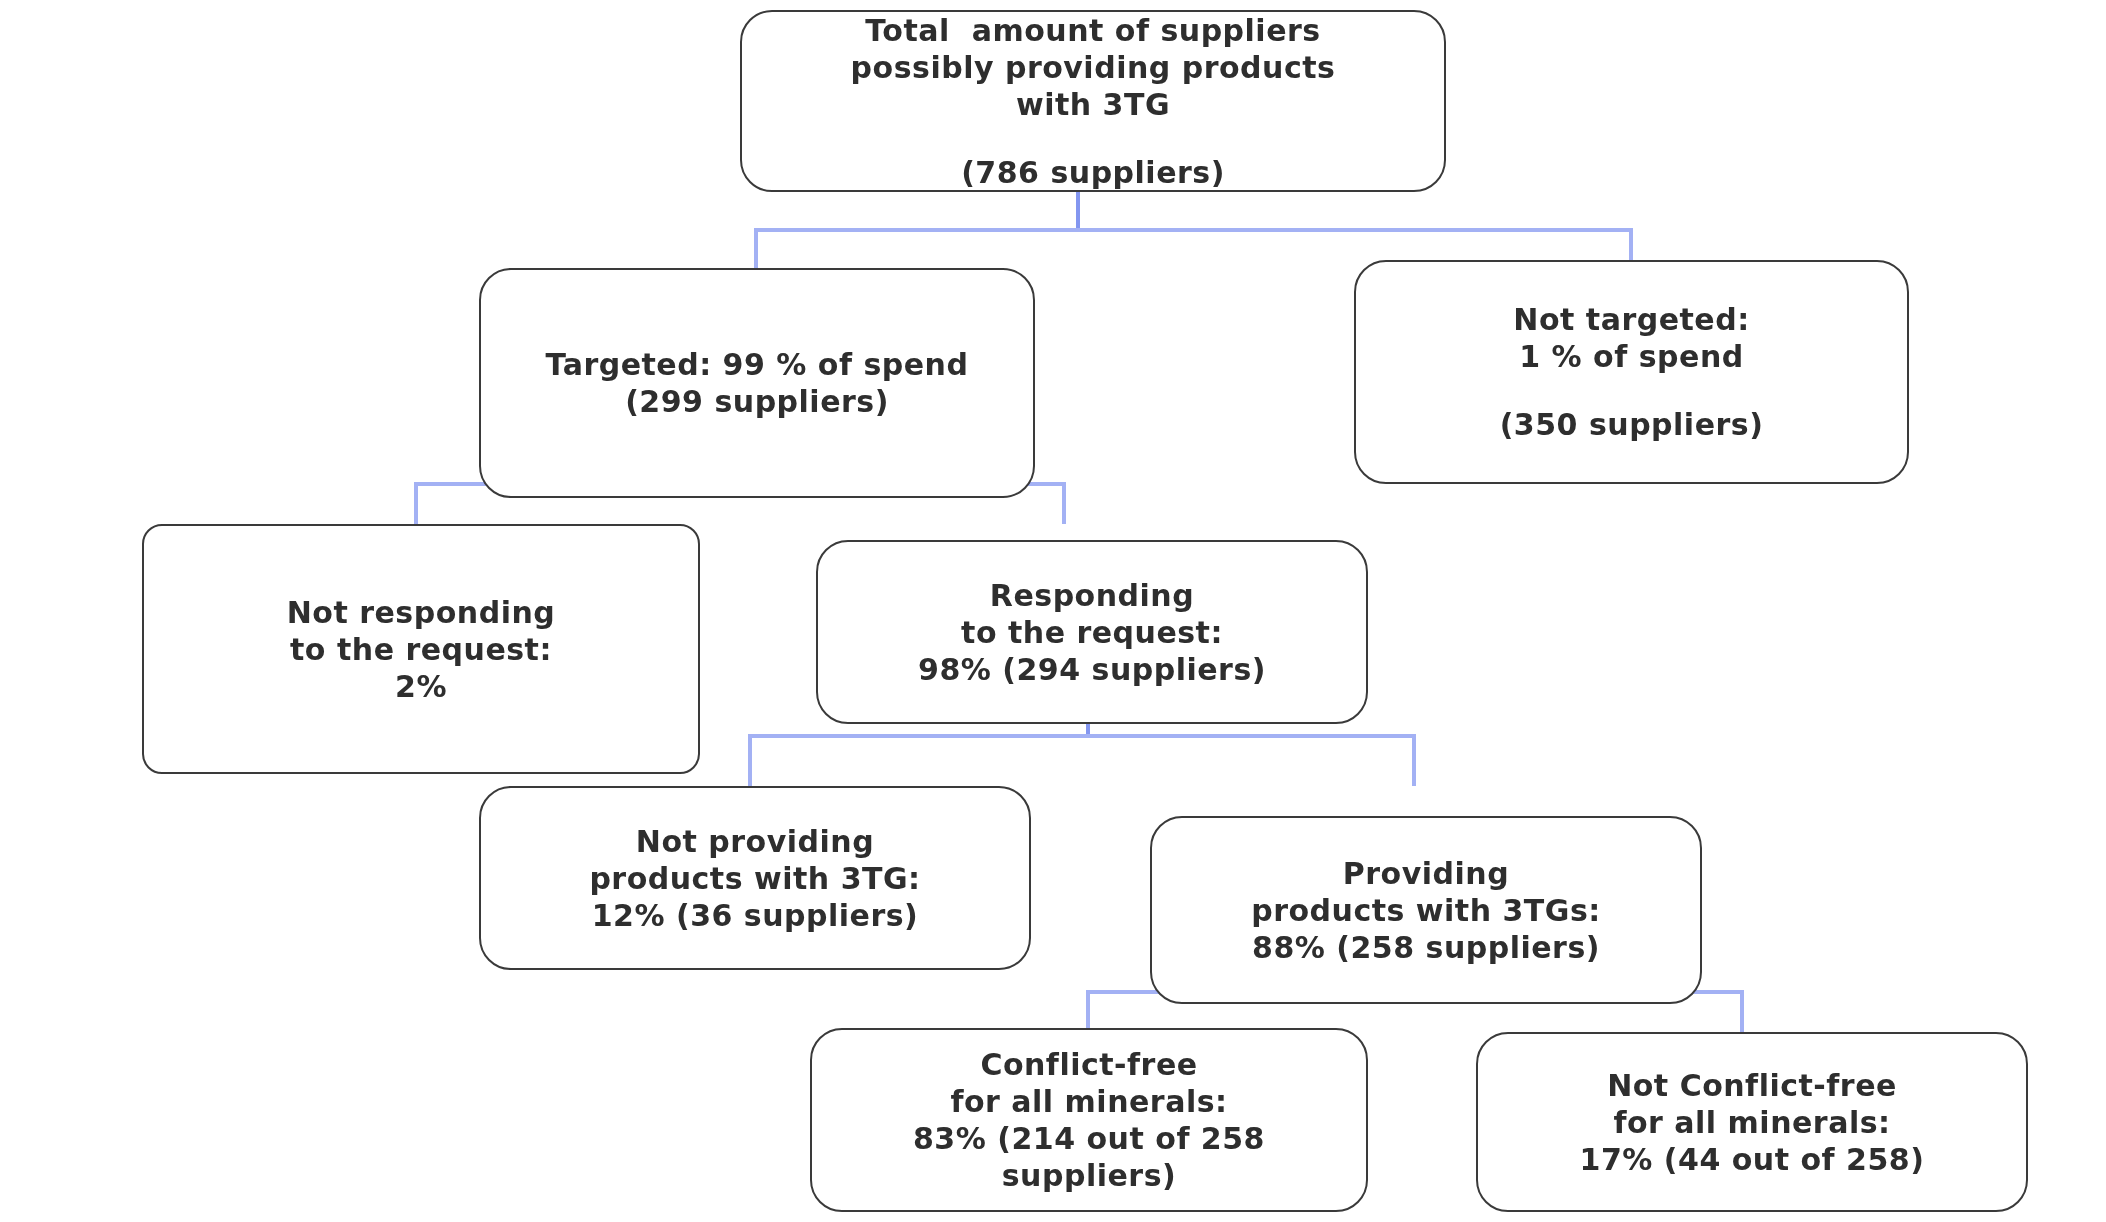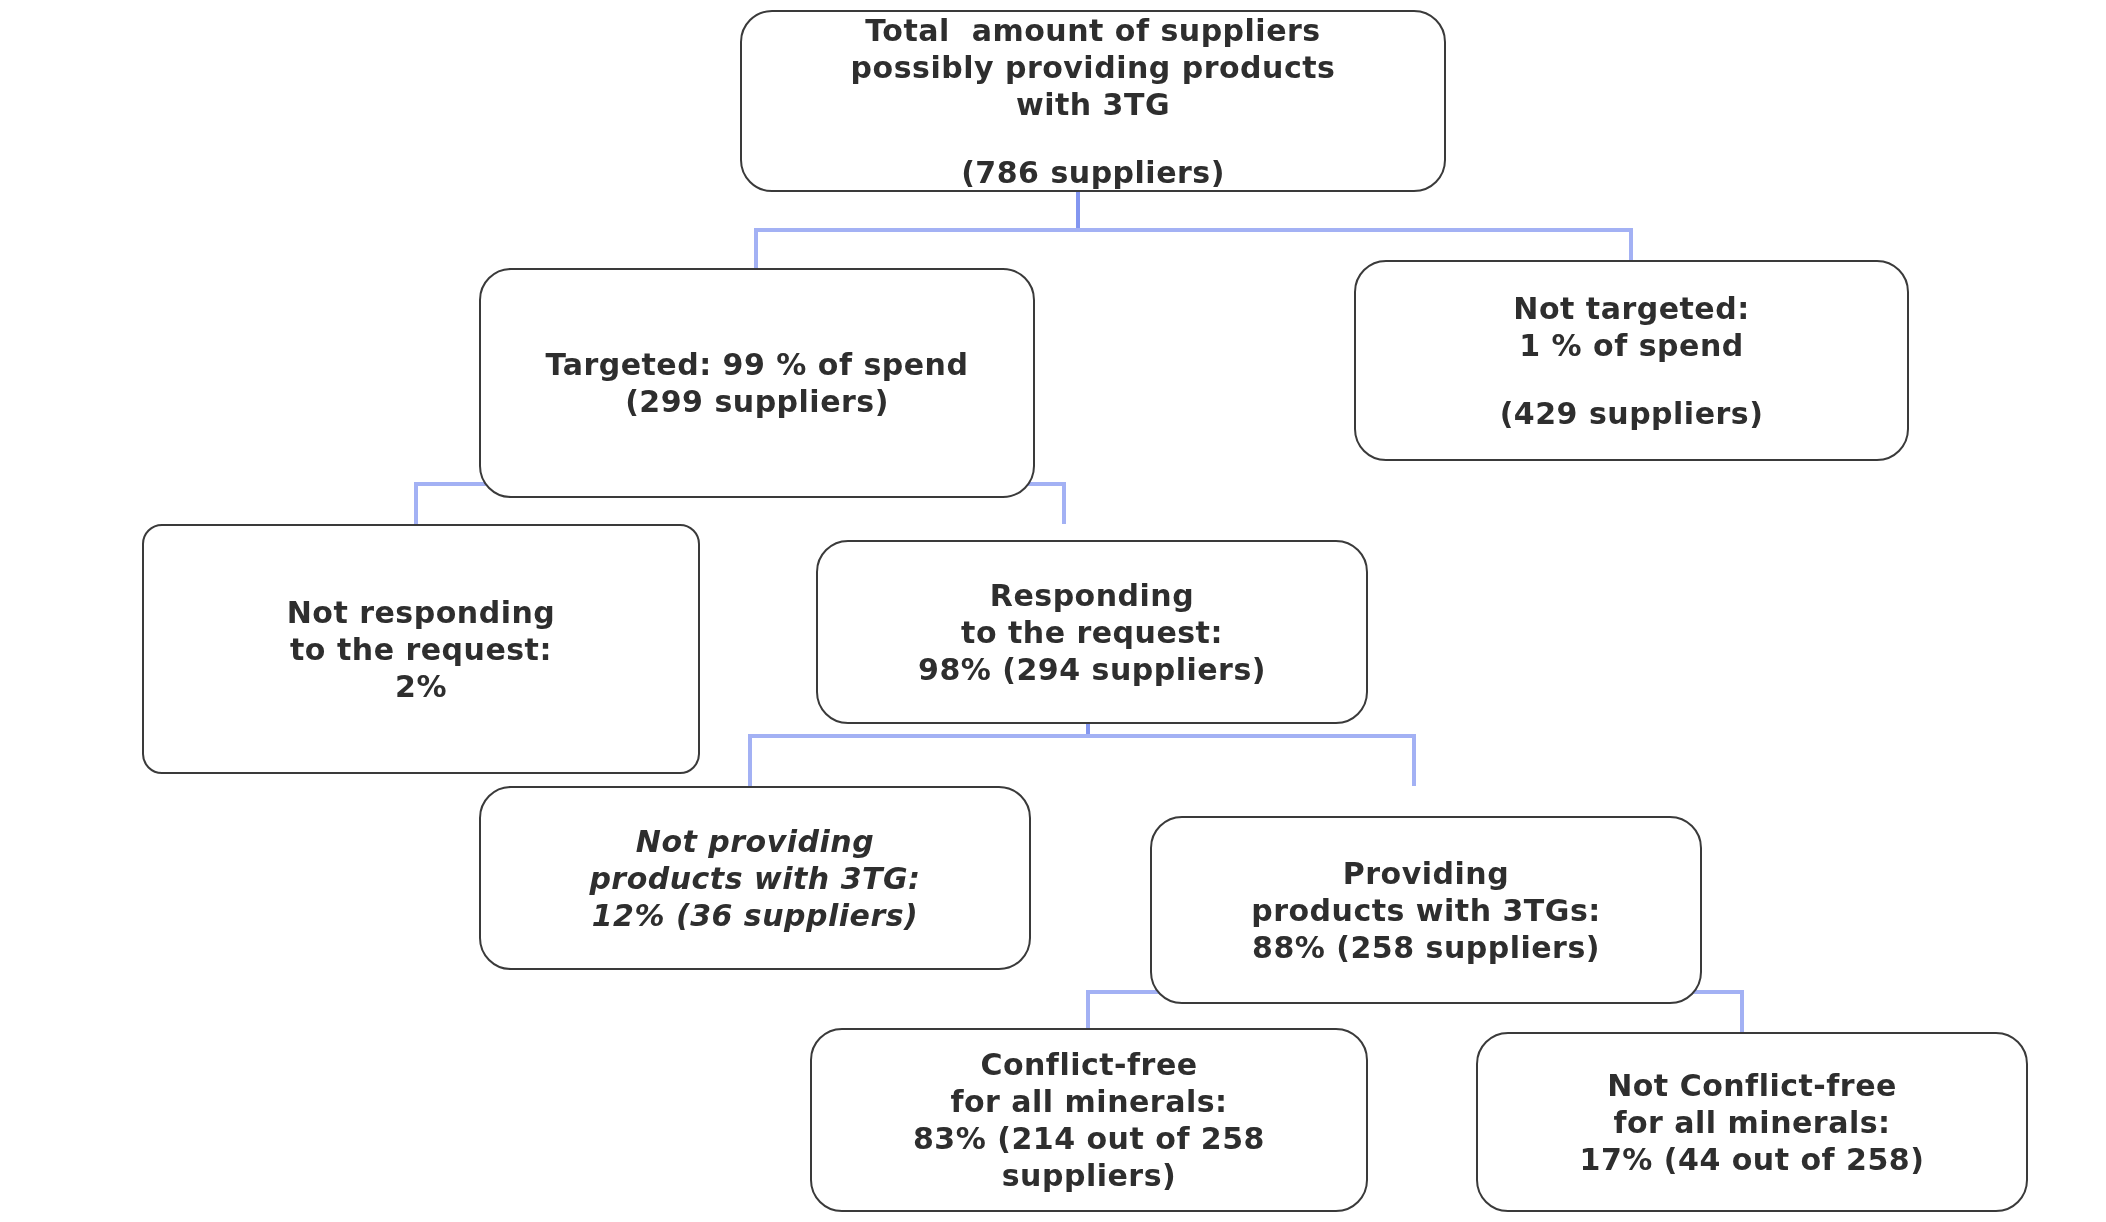--- a/index.html
+++ b/index.html
@@ -29,24 +29,24 @@
     letter-spacing: 0.5px;
     padding: 8px 20px;
   }
   .node-text { white-space: pre-wrap; }
   .node-sub { white-space: pre-wrap; margin-top: 31px; }
   .node-sub:empty { display: none; }
 
   
   .n-root            { left: 740px;  top: 10px;   width: 706px; height: 182px; }
   .n-targeted        { left: 479px;  top: 268px;  width: 556px; height: 230px; }
-  .n-not-targeted    { left: 1354px; top: 260px;  width: 555px; height: 201px; }
+  .n-not-targeted    { left: 1354px; top: 260px;  width: 555px; height: 224px; }
   .n-not-responding  { left: 142px;  top: 524px;  width: 558px; height: 250px; border-radius: 20px; }
   .n-responding      { left: 816px;  top: 524px;  width: 552px; height: 184px; margin-top: 16px; }
-  .n-not-providing   { left: 479px;  top: 786px;  width: 552px; height: 184px; font-style: italic; }
+  .n-not-providing   { left: 479px;  top: 786px;  width: 552px; height: 184px; }
   .n-providing       { left: 1150px; top: 816px;  width: 552px; height: 188px; }
   .n-conflict-free   { left: 810px;  top: 1028px; width: 558px; height: 184px; }
   .n-not-cf          { left: 1476px; top: 1032px; width: 552px; height: 180px; }
 
   
   .conn { position: absolute; background: var(--connector, #8396f0); }
   .conn.light { background: var(--connector_light, #a3b1f4); }
 
   
   .c1-stem  { left: 1076px; top: 192px; width: 4px;   height: 38px; }
@@ -105,21 +105,21 @@
   </div>
 
   <div class="node n-targeted">
     <div class="node-text">Targeted: 99 % of spend
 (299 suppliers)</div>
   </div>
 
   <div class="node n-not-targeted">
     <div class="node-text">Not targeted:
 1 % of spend</div>
-    <div class="node-sub">(429 suppliers)</div>
+    <div class="node-sub">(350 suppliers)</div>
   </div>
 
   <div class="node n-not-responding">
     <div class="node-text">Not responding
 to the request:
 2%</div>
   </div>
 
   <div class="node n-responding">
     <div class="node-text">Responding

